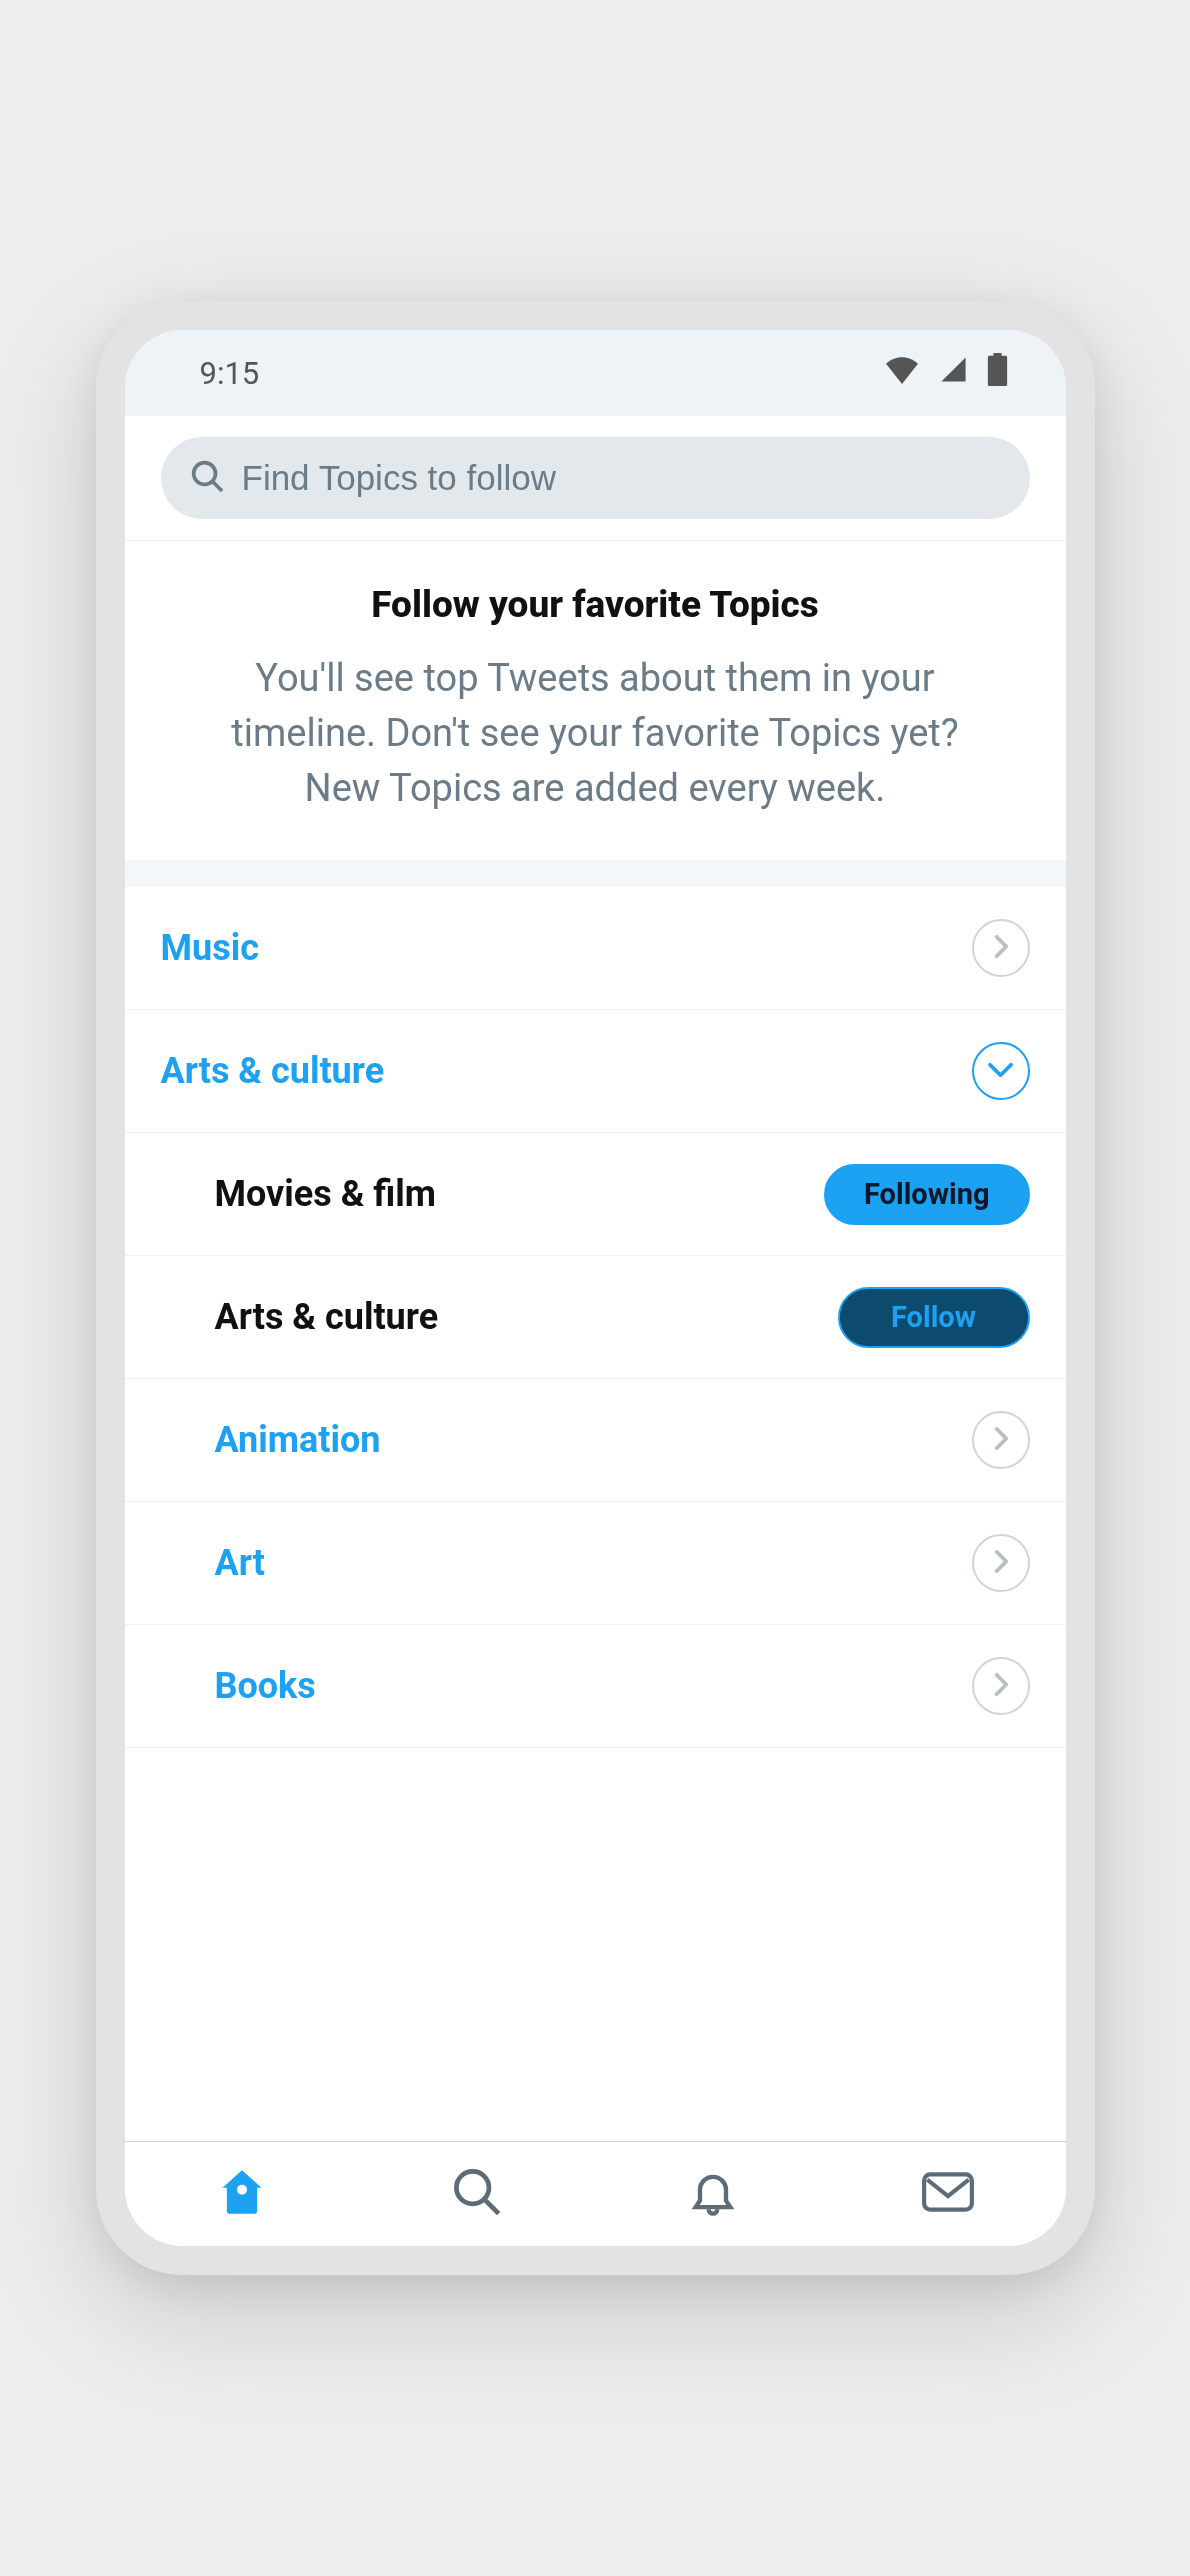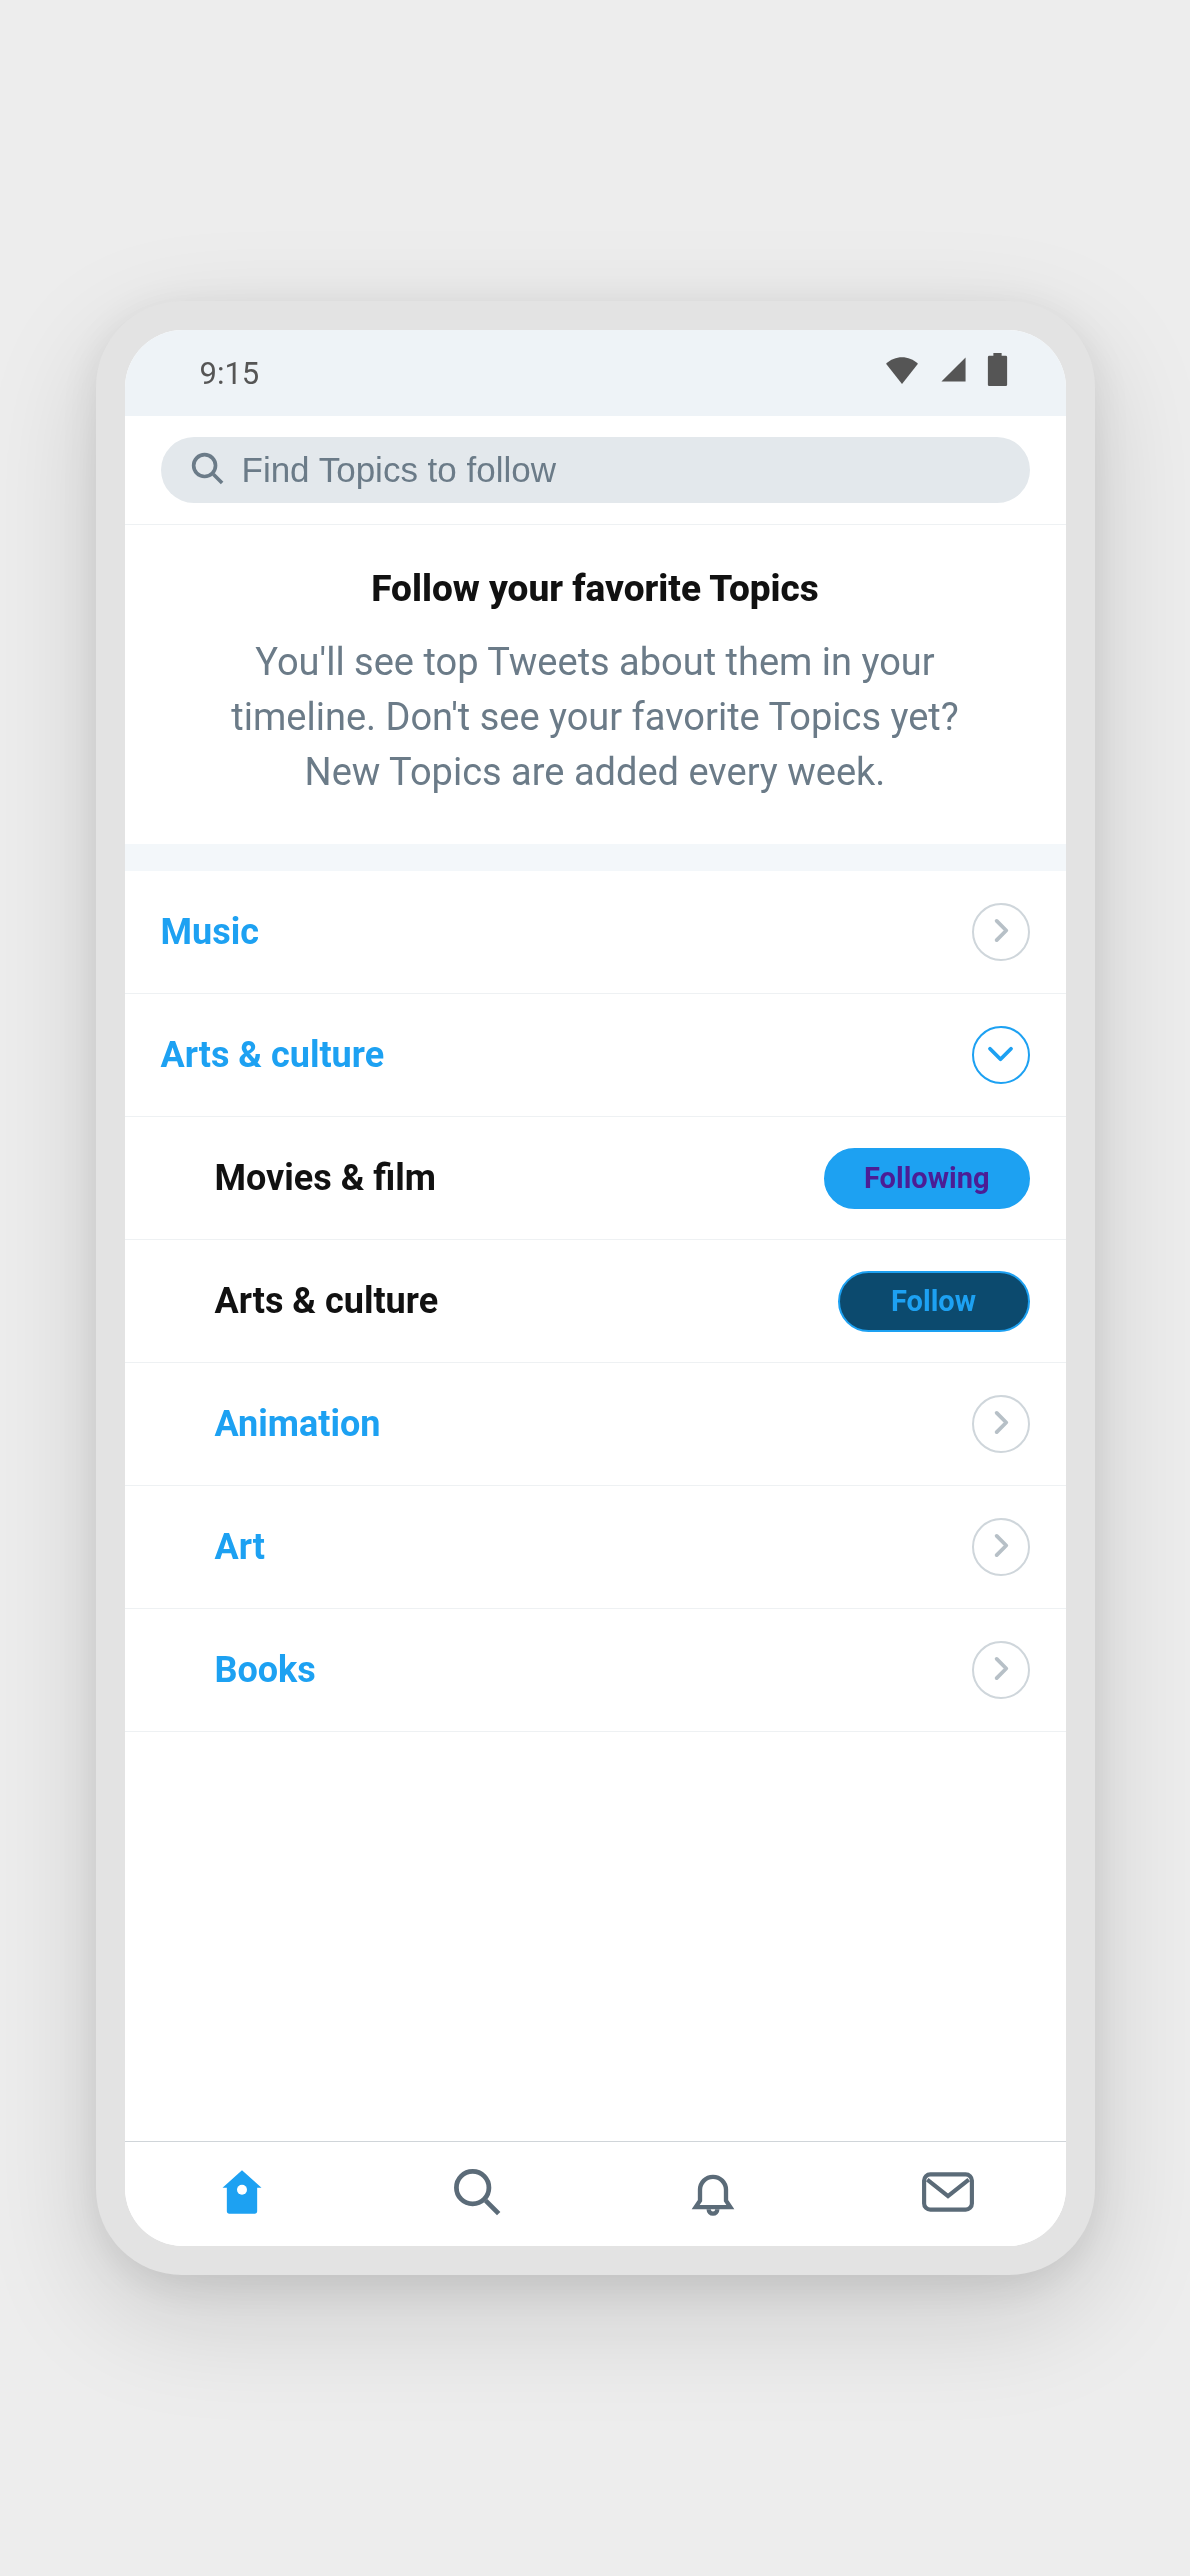--- a/index.html
+++ b/index.html
@@ -67,21 +67,21 @@
     font-weight: 800;
     color: #111;
   }
   
   .search-wrap {
     padding: 21px 36px;
   }
   .search-pill {
     background: #e3e8ec;
     border-radius: 58px;
-    height: 66px;
+    height: 82px;
     display: flex;
     align-items: center;
     padding: 0 29px;
     gap: 17px;
   }
   .search-pill input {
     flex: 1;
     border: none;
     background: transparent;
     font-size: 35px;
@@ -143,21 +143,21 @@
   .pill-btn {
     height: 61px;
     padding: 0 38px;
     border-radius: 38px;
     font-size: 29px;
     font-weight: 700;
     display:flex; align-items:center; justify-content:center;
     cursor:pointer;
     min-width: 192px;
   }
-  .pill-filled { background:#1da1f2; color:#4c1d95; border:2.9px solid #1da1f2; }
+  .pill-filled { background:#1da1f2; color:#0f172a; border:2.9px solid #1da1f2; }
   .pill-outline { background:#0c4a6e; color:#1da1f2; border:2.9px solid #1da1f2; }
   
   .tabbar {
     height: 105px;
     border-top: 1.9px solid #d0d5d9;
     display:flex;
     align-items:center;
     justify-content: space-around;
     background:#fff;
   }

